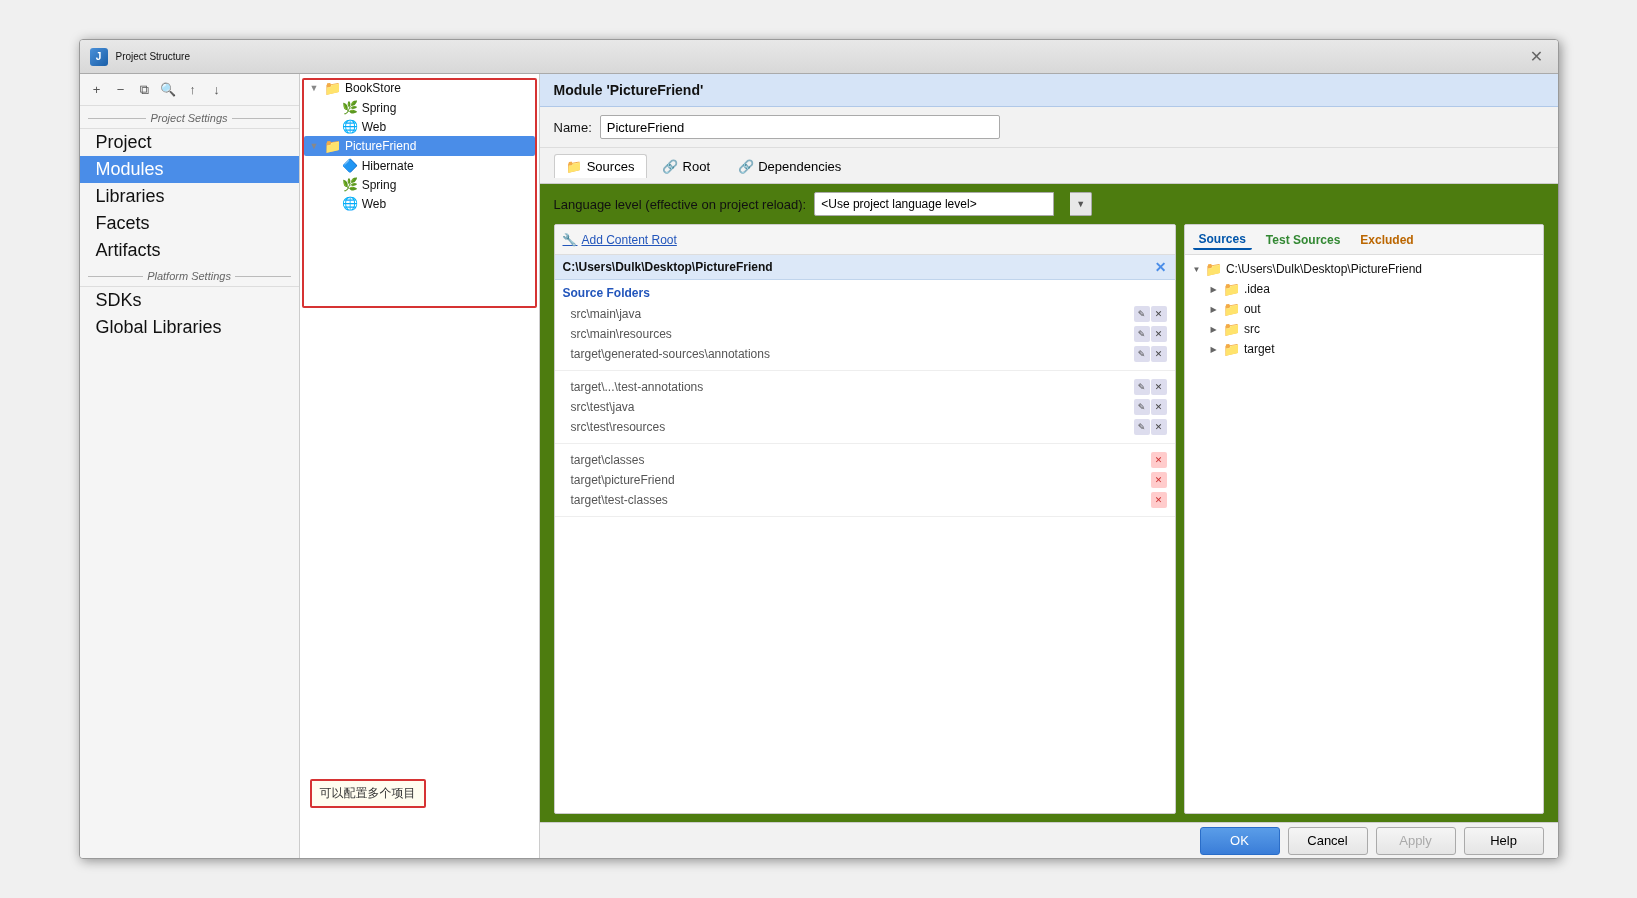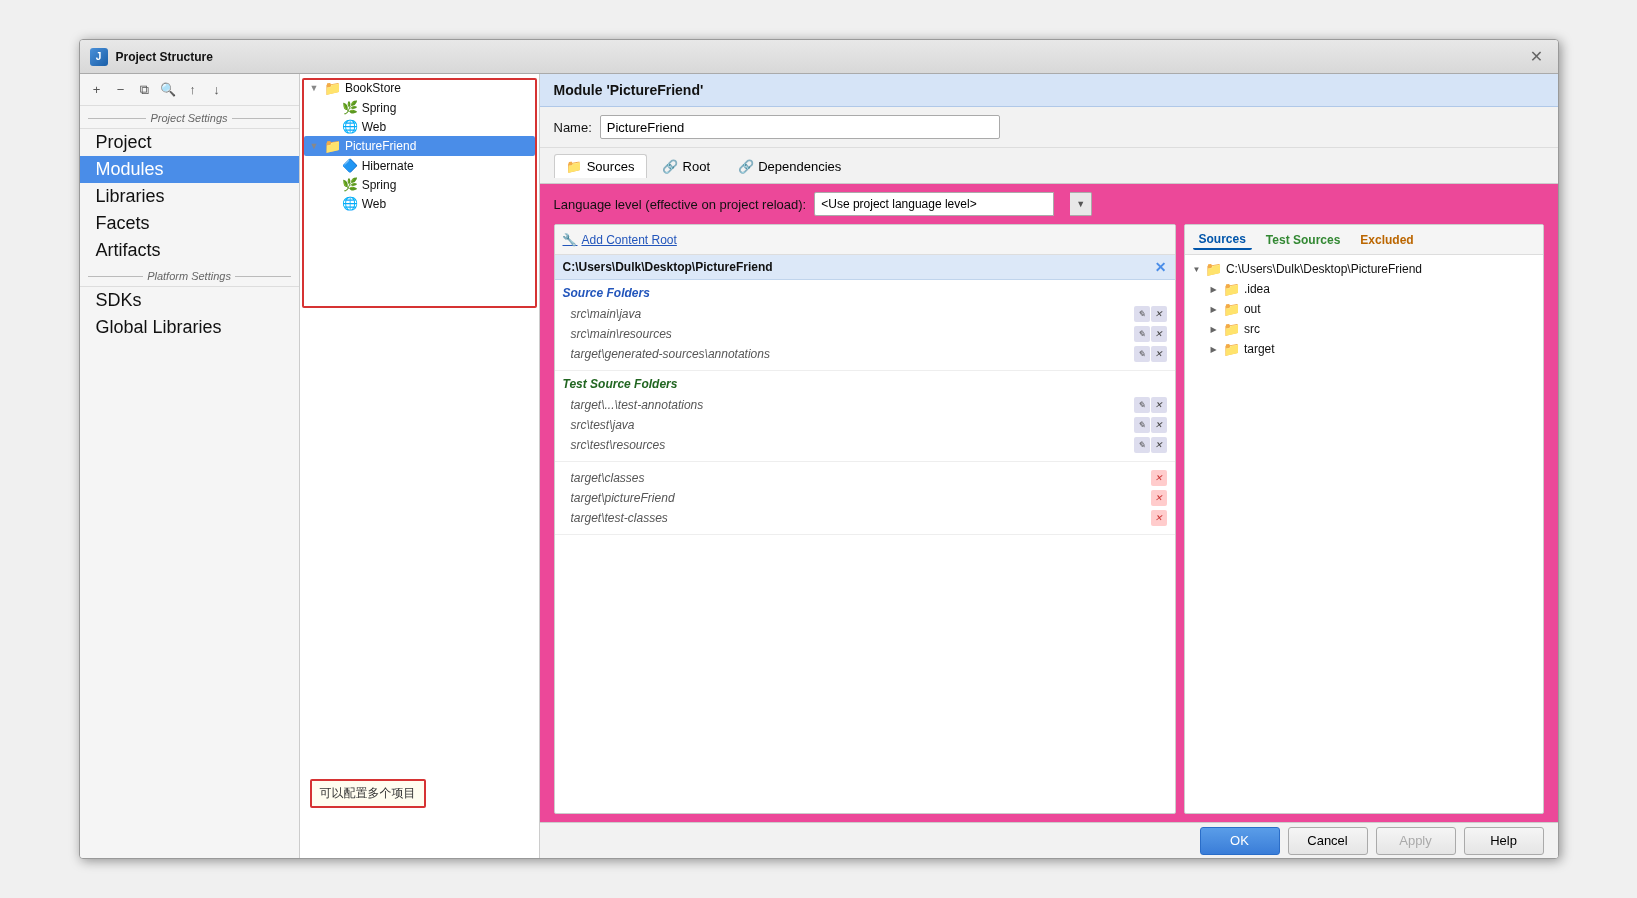--- a/index.html
+++ b/index.html
@@ -21,21 +21,21 @@
       background: linear-gradient(to bottom, #e8e8e8, #d8d8d8);
       border-bottom: 1px solid #aaa;
       padding: 6px 10px;
       display: flex;
       align-items: center;
       justify-content: space-between;
       height: 34px;
     }
     .title-bar-left { display: flex; align-items: center; gap: 8px; }
     .title-icon { width: 18px; height: 18px; background: linear-gradient(135deg, #4a90d9, #1a5fa8); border-radius: 3px; display: flex; align-items: center; justify-content: center; font-size: 10px; color: white; font-weight: bold; }
-    .title-text { font-size: 12px; font-weight: bold; color: #111; }
+    .title-text { font-size: 10px; font-weight: normal; color: #111; }
     .close-btn { width: 22px; height: 22px; display: flex; align-items: center; justify-content: center; cursor: pointer; color: #666; font-size: 16px; border-radius: 2px; }
 
     .content-area {
       display: flex;
       flex: 1;
       overflow: hidden;
     }
 
     
     .sidebar {
@@ -170,21 +170,21 @@
       margin-bottom: -1px; position: relative; z-index: 1;
     }
     .tab.active {
       background: white; border-color: #ccc; border-bottom-color: white;
       font-weight: 500;
     }
     .tab-icon { font-size: 13px; }
 
     .panel-content {
       flex: 1; display: flex; flex-direction: column; overflow: hidden;
-      background: #ec4899; padding: 8px 14px; gap: 8px;
+      background: #4d7c0f; padding: 8px 14px; gap: 8px;
     }
 
     .lang-row {
       display: flex; align-items: center; gap: 8px;
     }
     .lang-label { font-size: 13px; color: #111; }
     .lang-select-wrap {
       display: flex; align-items: center; gap: 16px;
     }
     .lang-select {
@@ -216,21 +216,21 @@
       text-decoration: underline;
     }
 
     .content-root-header {
       display: flex; align-items: center; justify-content: space-between;
       padding: 4px 8px; background: #dce8f8; border-bottom: 1px solid #c0d4ec;
       font-size: 12px; font-weight: bold; color: #111;
     }
     .close-x { cursor: pointer; color: #4a8de8; font-size: 14px; font-weight: bold; }
 
-    .folder-section { padding: 6px 8px; border-bottom: 1px solid #eee; font-style: italic; }
+    .folder-section { padding: 6px 8px; border-bottom: 1px solid #eee; }
     .folder-section-title { font-size: 12px; font-weight: bold; color: #2255bb; margin-bottom: 4px; }
     .folder-item {
       display: flex; align-items: center; justify-content: space-between;
       padding: 2px 0 2px 8px; font-size: 12px; color: #555;
     }
     .folder-item-path { flex: 1; }
     .folder-item-btns { display: flex; gap: 1px; }
     .small-icon-btn {
       width: 16px; height: 16px; display: flex; align-items: center; justify-content: center;
       cursor: pointer; background: #dde; border-radius: 2px; font-size: 9px; color: #444;
@@ -456,21 +456,20 @@
               <div class="folder-item">
                 <span class="folder-item-path">target\generated-sources\annotations</span>
                 <div class="folder-item-btns">
                   <div class="small-icon-btn">✎</div>
                   <div class="small-icon-btn">✕</div>
                 </div>
               </div>
             </div>
 
             <div class="folder-section">
-              <div class="folder-section-title" style="color: #226622;">Test Source Folders</div>
               <div class="folder-item">
                 <span class="folder-item-path">target\...\test-annotations</span>
                 <div class="folder-item-btns">
                   <div class="small-icon-btn">✎</div>
                   <div class="small-icon-btn">✕</div>
                 </div>
               </div>
               <div class="folder-item">
                 <span class="folder-item-path">src\test\java</span>
                 <div class="folder-item-btns">

